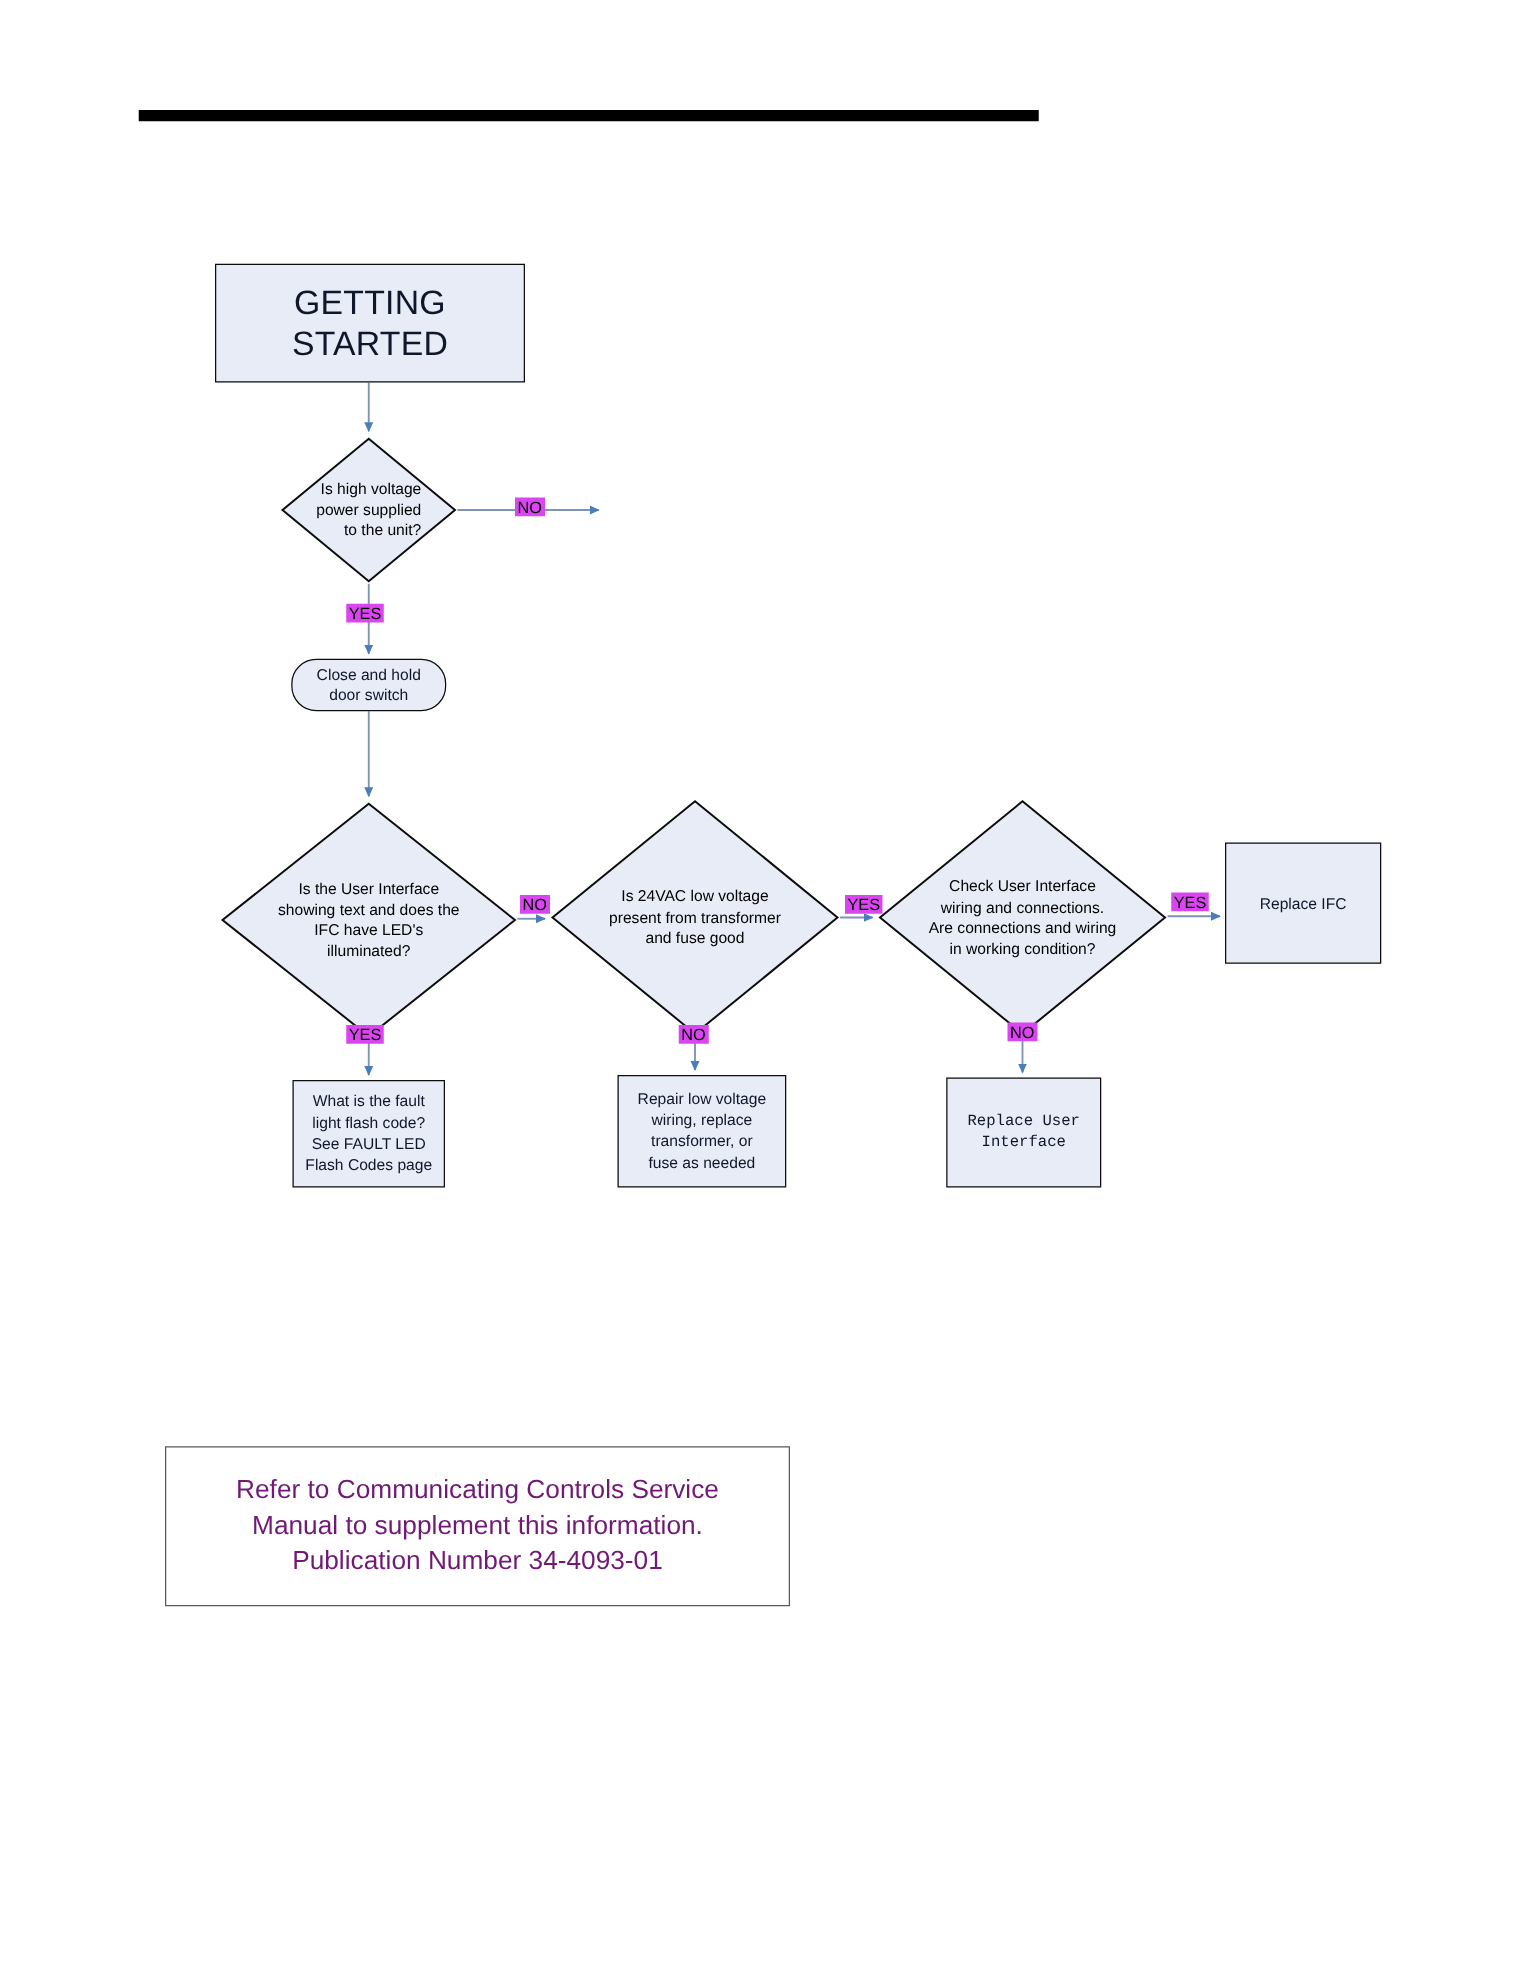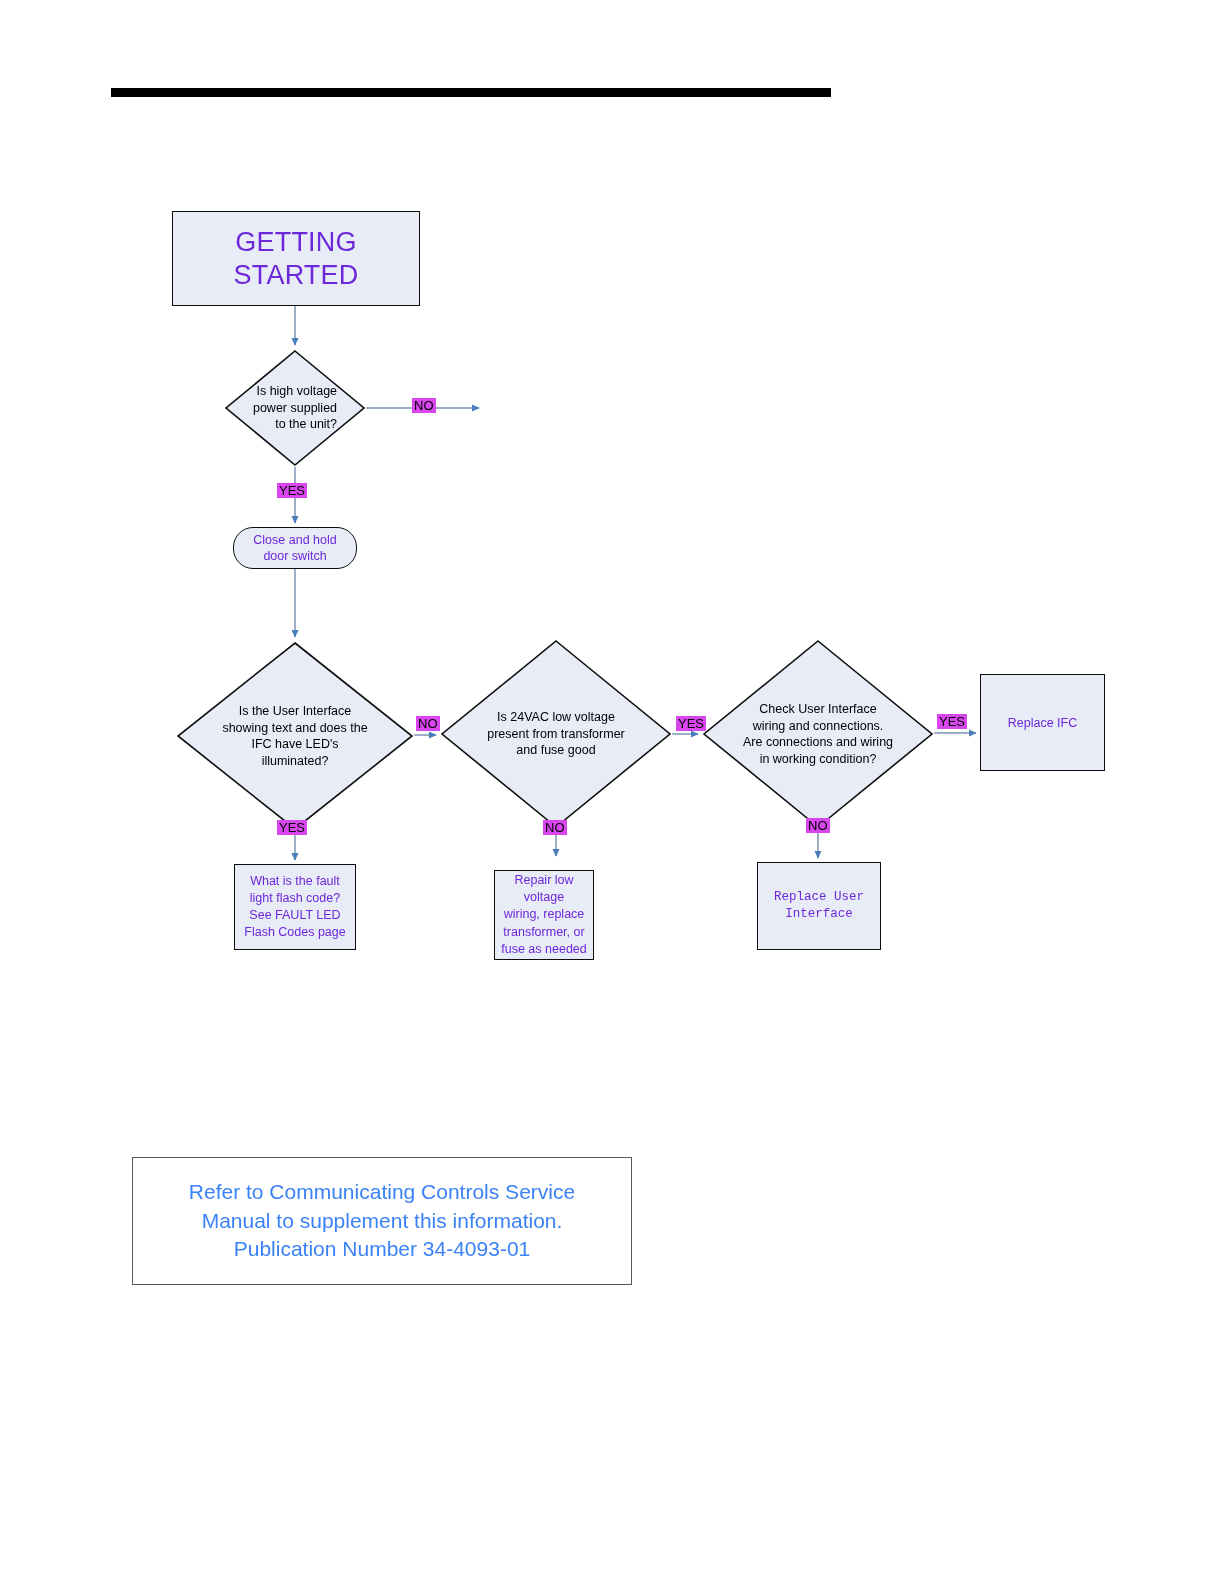--- a/index.html
+++ b/index.html
@@ -38,21 +38,21 @@
     pointer-events: none;
   }
   
   .node {
     position: absolute;
     box-sizing: border-box;
     display: flex;
     align-items: center;
     justify-content: center;
     text-align: center;
-    color: #6d28d9;
+    color: #0f172a;
   }
   .rect-node {
     background: #e7ecf7;
     border: 1.4px solid #0d0d0d;
   }
   .rect-node .label {
     line-height: 1.28;
     padding: 0 6px;
   }
   
@@ -94,23 +94,22 @@
     left: 234px;
     top: 864px;
     width: 122px;
     height: 86px;
   }
   #node-flash-code .label { font-size: 12.5px; line-height: 1.38; }
 
   #node-repair-lv {
     left: 494px;
     top: 860px;
-    width: 100px;
+    width: 135px;
     height: 90px;
-    margin-top: 10px;
   }
   #node-repair-lv .label { font-size: 12.5px; line-height: 1.38; }
 
   #node-replace-ui {
     left: 757px;
     top: 862px;
     width: 124px;
     height: 88px;
   }
   #node-replace-ui .label { font-size: 12.5px; line-height: 1.38; font-family: Liberation Mono, monospace; }
@@ -192,21 +191,21 @@
     border: 1.2px solid #595959;
     background: #ffffff;
     display: flex;
     align-items: center;
     justify-content: center;
     text-align: center;
   }
   #note-box .label {
     font-size: 21px;
     line-height: 1.35;
-    color: #3b82f6;
+    color: #701a75;
     white-space: pre-line;
   }
 </style>
 </head>
 <body>
 
 <div id="page">
 
   <div class="top-rule"></div>
 

